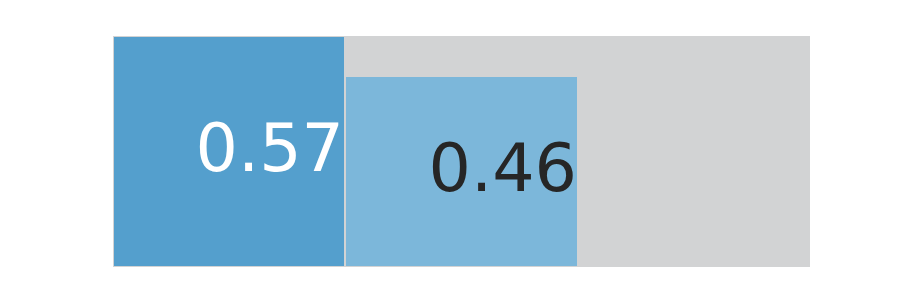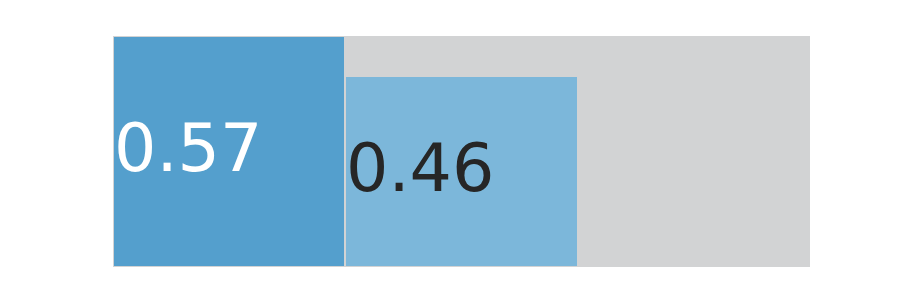--- a/index.html
+++ b/index.html
@@ -37,21 +37,21 @@
     right: 0;
     top: 1px;
     height: 229px;
   }
   .hm-cell {
     position: absolute;
     top: 0;
     bottom: 0;
     display: flex;
     align-items: center;
-    justify-content: flex-start;
+    justify-content: flex-end;
     overflow: hidden;
   }
   .hm-cell[data-col="0"] { left: 1px;   width: 230px; }
   .hm-cell[data-col="1"] { left: 233px; width: 231px; }
   .hm-cell[data-col="2"] { left: 466px; width: 230px; }
   .hm-annot {
     font-family: "DejaVu Sans", sans-serif;
     font-size: 66.67px;
     line-height: 1;
     letter-spacing: 0;

